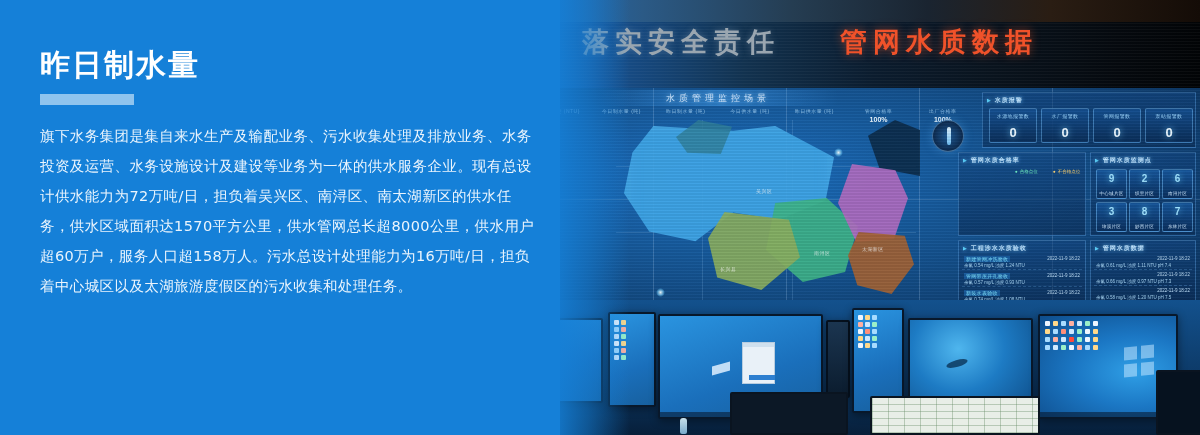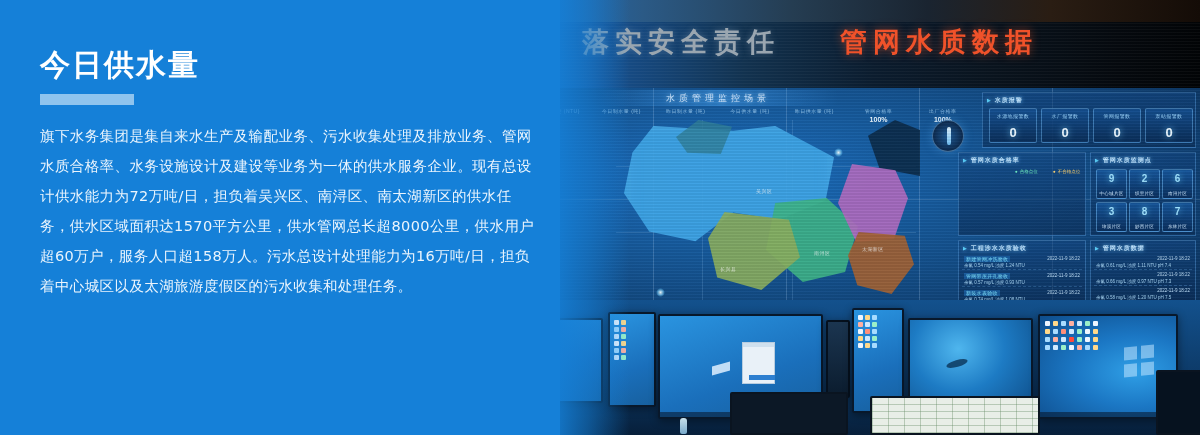--- a/index.html
+++ b/index.html
@@ -433,18 +433,18 @@
       <div class="bottle" style="left:160px; top:118px;"></div>
       <div class="laptop" style="left:636px; top:70px; width:46px; height:65px; background:#06121f;"></div>
     </div>
 
   </div>
 
   <div class="bluepanel"></div>
   <div class="fade"></div>
 
   <div class="content">
-    <h1 class="title">今日供水量</h1>
+    <h1 class="title">昨日制水量</h1>
     <div class="rule"></div>
-    <p class="para">旗下水务集团是集自来水生产及输配业务、污水收集处理及排放业务、管网水质合格率、水务设施设计及建设等业务为一体的供水服务企业。现有总设计供水能力为72万吨/日，担负着吴兴区、南浔区、南太湖新区的供水任务，供水区域面积达1570平方公里，供水管网总长超8000公里，供水用户超60万户，服务人口超158万人。污水总设计处理能力为16万吨/日，担负着中心城区以及太湖旅游度假区的污水收集和处理任务。</p>
+    <p class="para">旗下水务集团是集自来水生产及输配业务、污水收集处理及排放业务、水务投资及运营、水务设施设计及建设等业务为一体的供水服务企业。现有总设计供水能力为72万吨/日，担负着吴兴区、南浔区、南太湖新区的供水任务，供水区域面积达1570平方公里，供水管网总长超8000公里，供水用户超60万户，服务人口超158万人。污水总设计处理能力为16万吨/日，担负着中心城区以及太湖旅游度假区的污水收集和处理任务。</p>
   </div>
 
 </div>
 
 </body></html>

